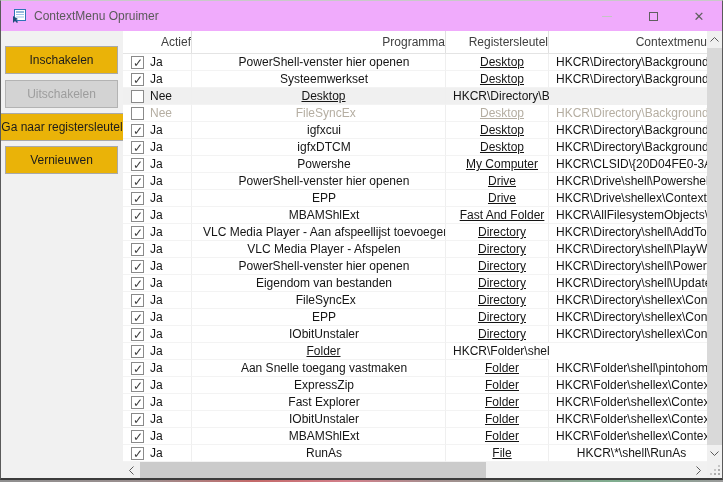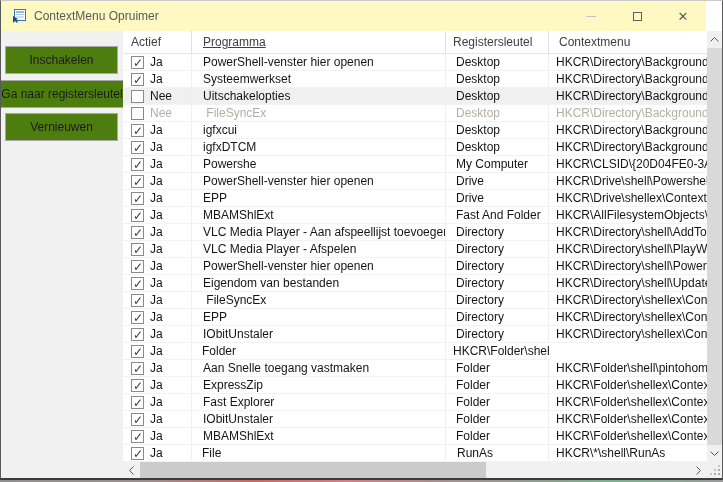--- a/index.html
+++ b/index.html
@@ -8,58 +8,58 @@
 
   .screen { position:relative; width:723px; height:482px; overflow:hidden; }
   .desktop-strip { position:absolute; left:0; right:0; bottom:0; height:3px;
     background:linear-gradient(90deg,#8f8f8f 0%,#9b8f8f 20%,#c46a6a 35%,#d27f8a 48%,#a58f8f 60%,#8f9b8f 75%,#7fae8f 85%,#9b9b9b 100%); }
 
   .window { position:absolute; left:0; top:0; right:0; bottom:2px; background:#fff;
     border-top:1px solid #c9c9c9; border-left:1px solid #5a5a5a; border-right:1px solid #5a5a5a;
     border-bottom:2px solid #3c3c3c; }
 
   
-  .titlebar { position:absolute; left:0; top:0; right:16px; height:30px; background:#fef9c3; }
+  .titlebar { position:absolute; left:0; top:0; right:0; height:30px; background:#f0abfc; }
   .app-icon { position:absolute; left:10px; top:7px; width:16px; height:16px; }
   .title-text { position:absolute; left:33px; top:0; line-height:30px; font-size:12px; color:#5a5a5a; white-space:nowrap; }
   .ctrls { position:absolute; right:0; top:0; height:30px; display:flex; }
   .ctrl { width:46px; height:30px; display:flex; align-items:center; justify-content:center; }
   .glyph-min { width:10px; height:1px; background:#c4c4c4; }
   .glyph-max { width:9px; height:9px; border:1px solid #5f5f5f; }
   .glyph-close { font-size:13px; color:#5f5f5f; line-height:1; }
 
   
   .sidebar { position:absolute; left:0; top:30px; bottom:0; width:122px; background:#f1f1f1; overflow:hidden; }
-  .sbtn { position:absolute; left:4px; width:113px; height:28px; background:#4d7c0f;
+  .sbtn { position:absolute; left:4px; width:113px; height:28px; background:#eab308;
     border:1px solid #a9a9a9; font-family:"Liberation Sans",sans-serif; font-size:12px; color:#1c1c1c;
     white-space:nowrap; overflow:hidden; text-align:center; padding:0 1px; }
   .sbtn.disabled { background:#d3d3d3; color:#9d9d9d; border-color:#b3b3b3; }
   .sbtn.wide { left:-3px; width:128px; }
   .sbtn:nth-of-type(1){ top:15px; } .sbtn:nth-of-type(2){ top:49px; }
   .sbtn:nth-of-type(3){ top:82px; } .sbtn:nth-of-type(4){ top:115px; }
   .sbtn:nth-of-type(5){ top:148px;font-family:Liberation Mono, monospace; }
 
   
   .listview { position:absolute; left:122px; right:0; top:30px; bottom:0; background:#fff; }
   .lv-header { position:absolute; left:0; right:15px; top:0; height:23px; display:grid;
-    grid-template-columns:69px 254px 103px minmax(0,1fr); border-bottom:1px solid #e4e4e4; background:#fff; }
+    grid-template-columns:69px 254px 103px minmax(0,1fr); border-bottom:1px solid #e4e4e4; background:#fff;text-align:right; }
   .hcell { font-size:12px; color:#404040; line-height:22px; white-space:nowrap; overflow:hidden;
     border-right:1px solid #e0e0e0; }
   .hcell:last-child { border-right:none; }
-  .h-actief { padding-left:8px; } .h-prog { padding-left:11px;text-decoration:underline; }
+  .h-actief { padding-left:8px; } .h-prog { padding-left:11px; }
   .h-ctx { padding-left:10px; } .h-reg { padding-left:7px; }
 
-  .lv-rows { position:absolute; left:0; right:15px; top:23px; height:408px; overflow:hidden; }
+  .lv-rows { position:absolute; left:0; right:15px; top:23px; height:408px; overflow:hidden;text-align:center; }
   .row { display:grid; grid-template-columns:69px 254px 103px minmax(0,1fr); height:17px; }
   .row.selected { background:#f0f0f0; }
   .cell { font-size:12px; color:#151515; line-height:16px; white-space:pre; overflow:hidden;
     border-right:1px solid #efefef; border-bottom:1px solid #f3f3f3; }
   .cell:last-child { border-right:none; }
   .c-actief { padding-left:8px; display:flex; align-items:center; }
-  .c-prog { padding-left:11px; } .c-ctx { padding-left:10px; } .c-reg { padding-left:7px; }
+  .c-prog { padding-left:11px; } .c-ctx { padding-left:10px;text-decoration:underline; } .c-reg { padding-left:7px; }
   .row.disabled .cell, .row.disabled .val { color:#b5aea2; }
 
   .cb { display:inline-block; width:13px; height:13px; border:1px solid #8a8a8a; background:#fff;
     margin-right:6px; position:relative; flex:0 0 auto; }
   .cb.checked::after { content:"\2713"; position:absolute; left:1px; top:-2px; font-size:12px; color:#3f3f3f; }
   .val { font-size:12px; }
 
   
   .vscroll { position:absolute; right:0; top:0; bottom:16px; width:15px; background:#f0f0f0; }
   .vs-btn { position:absolute; left:0; width:15px; height:17px; display:flex; align-items:center; justify-content:center; }
@@ -101,20 +101,21 @@
             <span class="glyph-max"></span>
           </div>
         <div class="ctrl">
             <span class="glyph-close">✕</span>
           </div>
       </div>
     </div>
 
     <div class="sidebar">
         <button class="sbtn">Inschakelen</button>
+        <button class="sbtn disabled">Uitschakelen</button>
         <button class="sbtn wide">Ga naar registersleutel</button>
         <button class="sbtn">Vernieuwen</button>
       </div>
 
     <div class="listview">
       <div class="lv-header">
         <div class="hcell h-actief">Actief</div>
         <div class="hcell h-prog">Programma</div>
         <div class="hcell h-reg">Registersleutel</div>
         <div class="hcell h-ctx">Contextmenu</div>
@@ -139,21 +140,20 @@
     <div class="cell c-prog">Systeemwerkset</div>
     <div class="cell c-ctx">Desktop</div>
     <div class="cell c-reg">HKCR\Directory\Background\she</div>
   </div>
 
   <div class="row selected">
     <div class="cell c-actief">
       <span class="cb"></span>
       <span class="val">Nee</span>
     </div>
-    <div class="cell c-prog">Uitschakelopties</div>
     <div class="cell c-ctx">Desktop</div>
     <div class="cell c-reg">HKCR\Directory\Background\she</div>
   </div>
 
   <div class="row disabled">
     <div class="cell c-actief">
       <span class="cb"></span>
       <span class="val">Nee</span>
     </div>
     <div class="cell c-prog"> FileSyncEx</div>
@@ -348,22 +348,22 @@
     <div class="cell c-prog">MBAMShlExt</div>
     <div class="cell c-ctx">Folder</div>
     <div class="cell c-reg">HKCR\Folder\shellex\ContextMe</div>
   </div>
 
   <div class="row">
     <div class="cell c-actief">
       <span class="cb checked"></span>
       <span class="val">Ja</span>
     </div>
+    <div class="cell c-prog">RunAs</div>
     <div class="cell c-ctx">File</div>
-    <div class="cell c-prog">RunAs</div>
     <div class="cell c-reg">HKCR\*\shell\RunAs</div>
   </div>
 </div>
 
       <div class="vscroll">
         <div class="vs-thumb"></div>
         <div class="vs-btn vs-up">
           <svg width="9" height="5" viewBox="0 0 9 5">
               <path d="M0.5 4.5 L4.5 0.5 L8.5 4.5" fill="none" stroke="#5a5a5a"></path>
             </svg>

